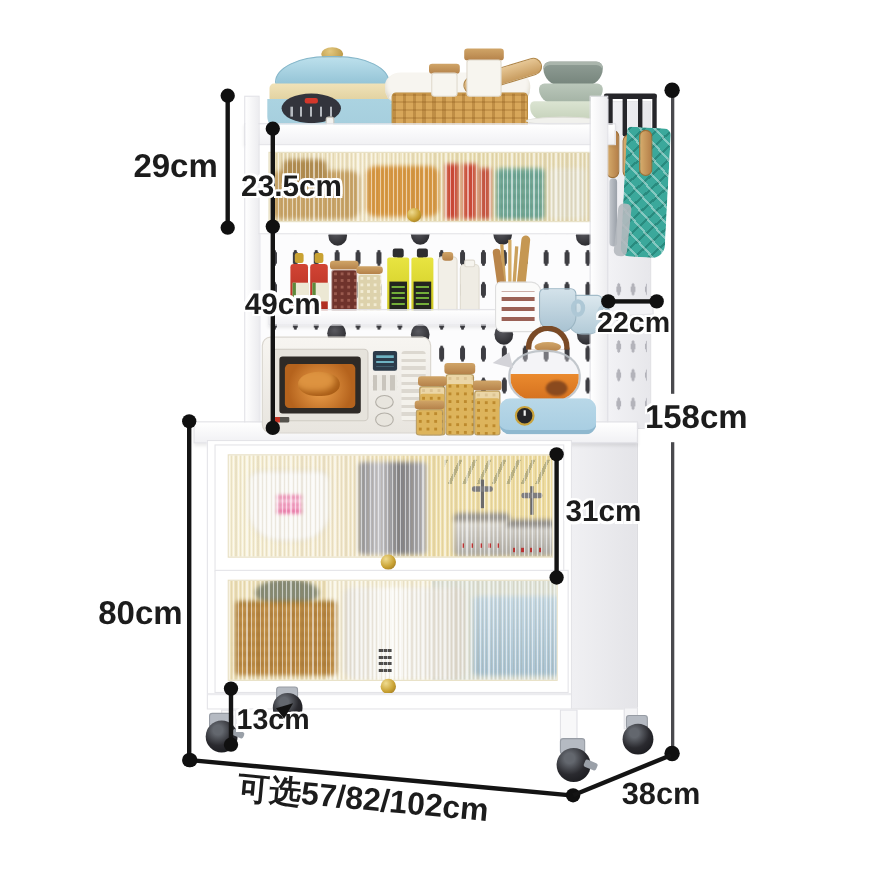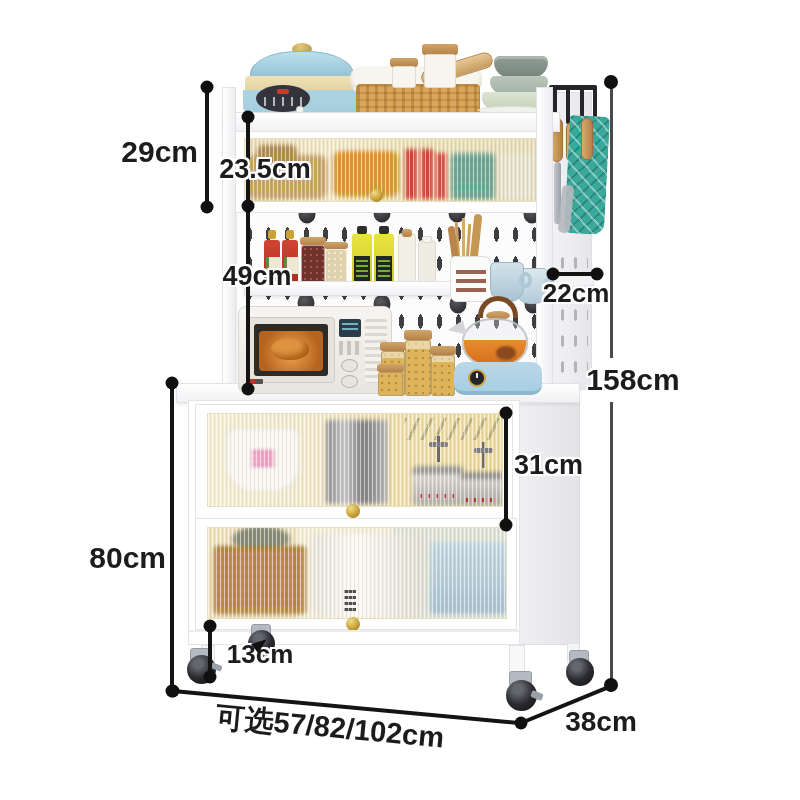--- a/index.html
+++ b/index.html
@@ -296,21 +296,21 @@
     <div class="dl" style="left:170px;top:383px;width:4px;height:308px;"></div>
     <div class="dt" style="left:172px;top:383px;"></div>
     <div class="dt" style="left:172px;top:691px;"></div>
     <div class="dlabel" style="left:66px;top:542px;width:100px;text-align:right;font-size:30px;">80cm</div>
   </div>
 
   <div>
     <div class="dl" style="left:208px;top:626px;width:4px;height:51px;"></div>
     <div class="dt" style="left:210px;top:626px;"></div>
     <div class="dt" style="left:210px;top:677px;"></div>
-    <div class="dlabel" style="left:215px;top:641px;width:90px;text-align:center;font-size:26px;">13cm</div>
+    <div class="dlabel" style="left:215px;top:641px;width:90px;text-align:left;font-size:26px;">13cm</div>
     <div class="abs" style="left:253px;top:638px;width:0;height:0;border-left:15px solid #111;border-top:6px solid rgba(0,0,0,0);border-bottom:6px solid rgba(0,0,0,0);transform:rotate(-38deg);"></div>
   </div>
 
   <div>
     <div class="dl" style="left:173px;top:689px;width:350px;height:4px;transform:rotate(5.3deg);transform-origin:0 50%;"></div>
     <div class="dt" style="left:173px;top:691px;"></div>
     <div class="dt" style="left:521px;top:723px;"></div>
     <div class="dlabel" style="left:205px;top:712px;width:250px;text-align:center;font-size:29px;transform:rotate(5.3deg);">可选57/82/102cm</div>
   </div>
 

